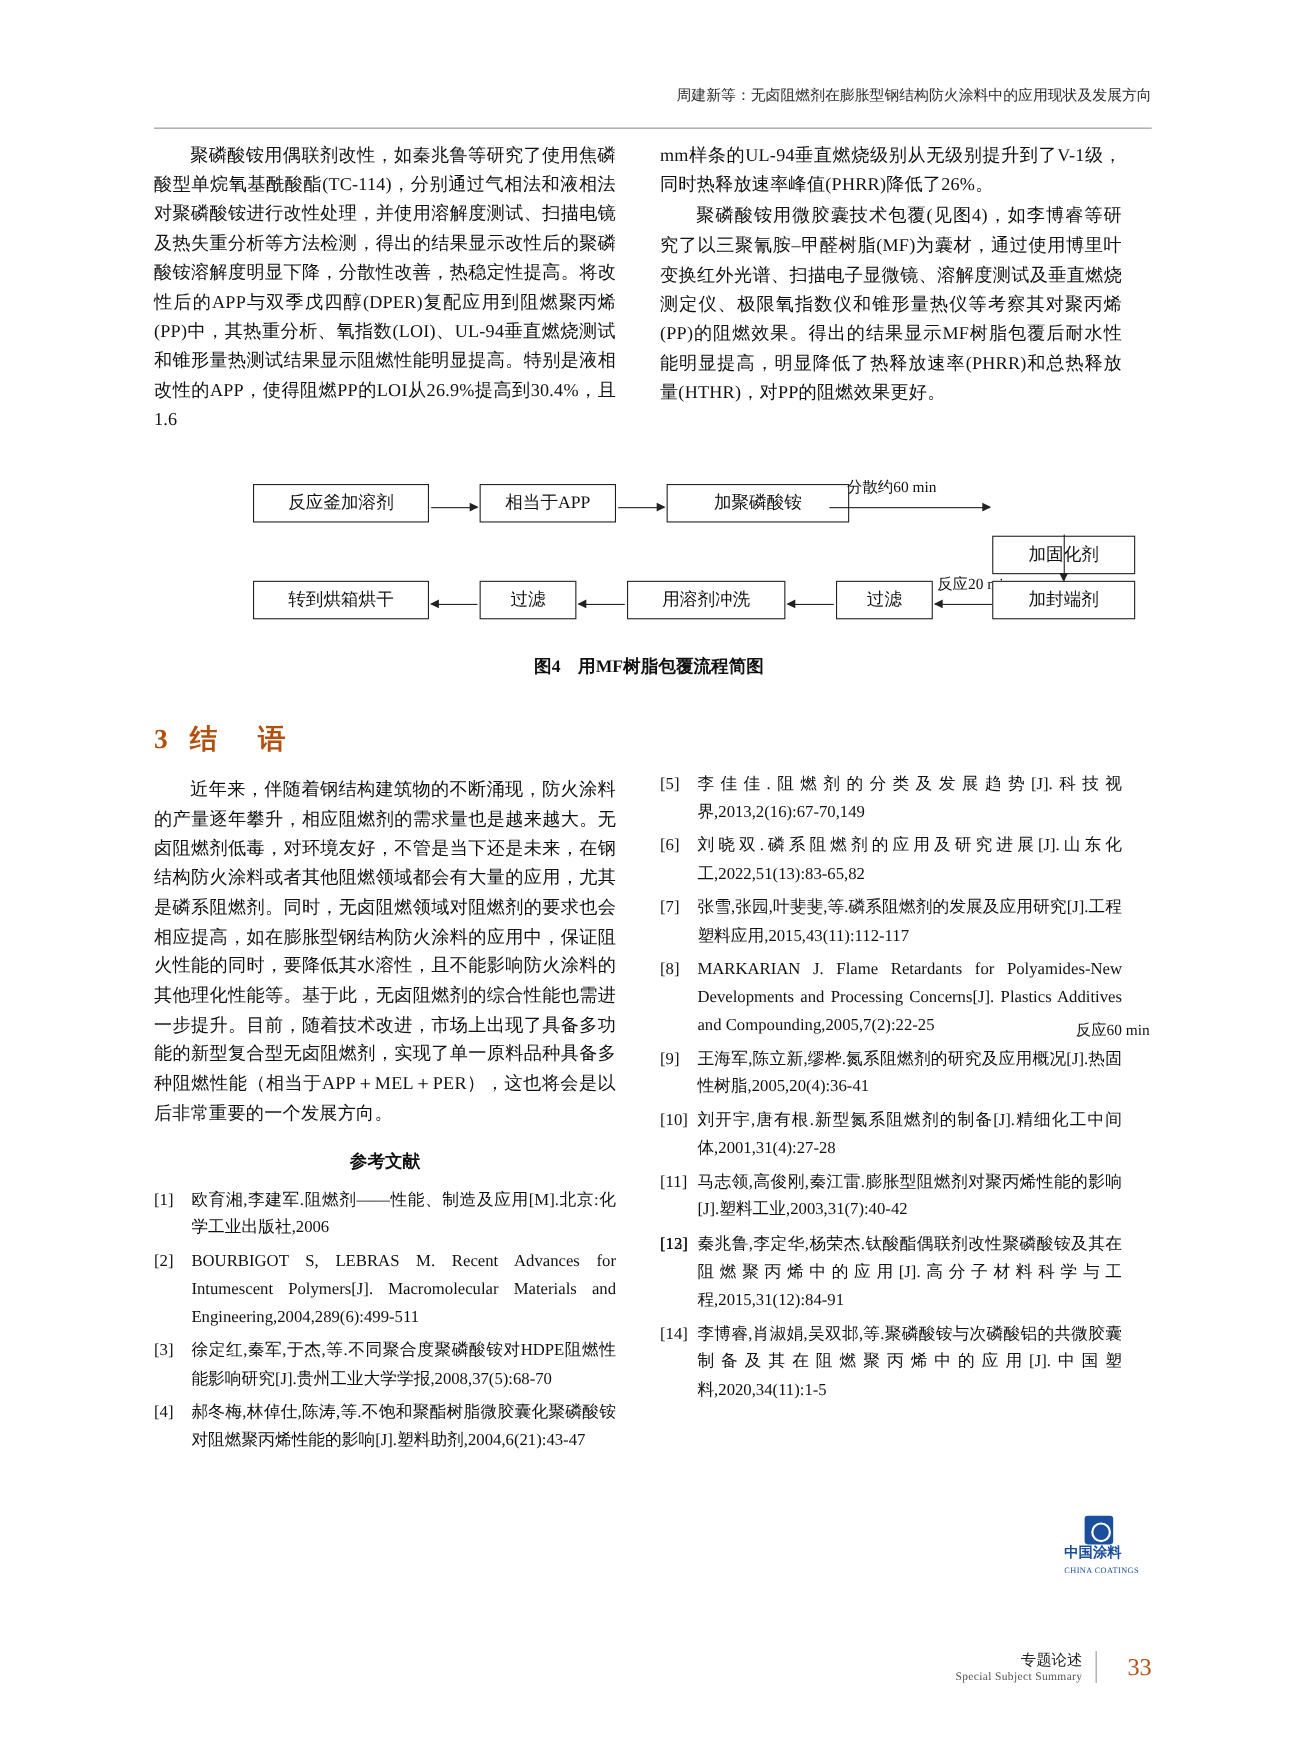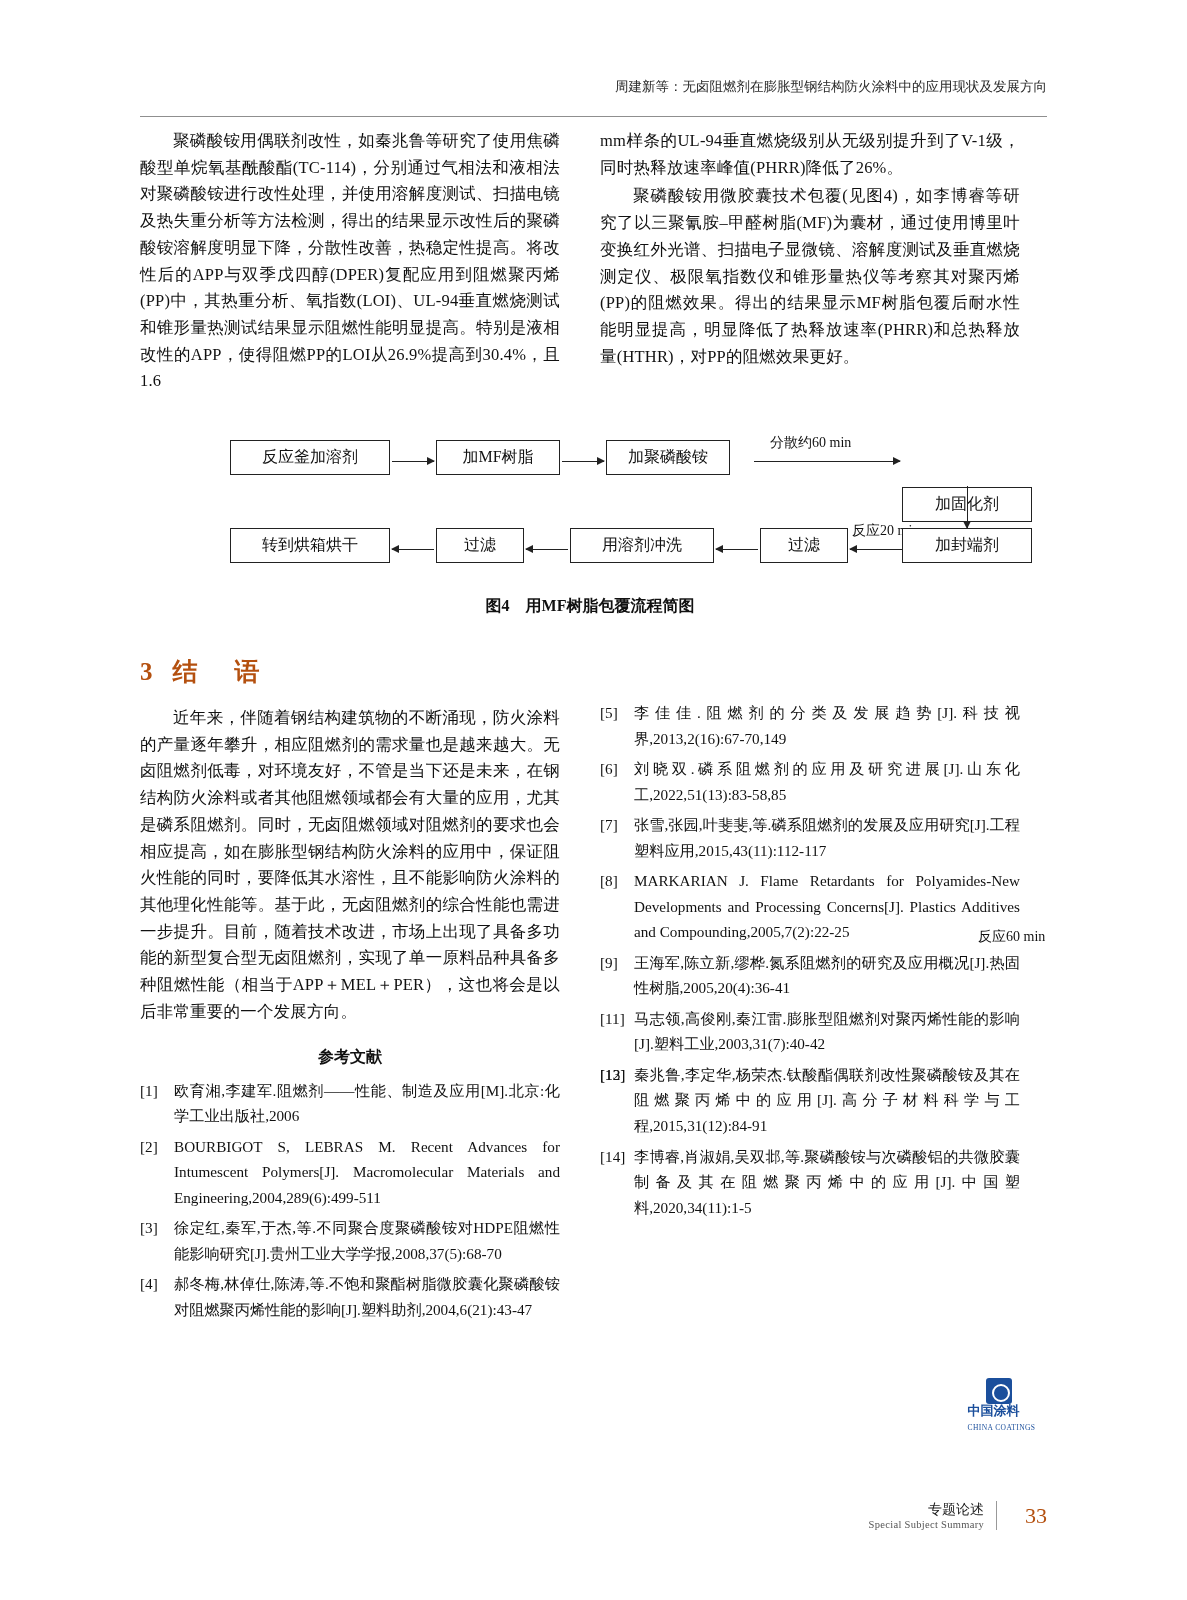--- a/index.html
+++ b/index.html
@@ -236,23 +236,23 @@
 
   <div class="col col-right" style="top:128px;">
     <p class="para" style="text-indent:0;">mm样条的UL-94垂直燃烧级别从无级别提升到了V-1级，同时热释放速率峰值(PHRR)降低了26%。</p>
     <p class="para">聚磷酸铵用微胶囊技术包覆(见图4)，如李博睿等研究了以三聚氰胺–甲醛树脂(MF)为囊材，通过使用博里叶变换红外光谱、扫描电子显微镜、溶解度测试及垂直燃烧测定仪、极限氧指数仪和锥形量热仪等考察其对聚丙烯(PP)的阻燃效果。得出的结果显示MF树脂包覆后耐水性能明显提高，明显降低了热释放速率(PHRR)和总热释放量(HTHR)，对PP的阻燃效果更好。</p>
   </div>
 
   <div class="figure">
     <div class="flow-row">
       <div class="box" style="left:90px; width:160px;">反应釜加溶剂</div>
       <div class="arrow-h" style="left:252px; width:42px;"></div>
-      <div class="box" style="left:296px; width:124px;">加MF树脂</div>
+      <div class="box" style="left:296px; width:124px;">相当于APP</div>
       <div class="arrow-h" style="left:422px; width:42px;"></div>
-      <div class="box" style="left:466px; width:124px;">加聚磷酸铵</div>
+      <div class="box" style="left:466px; width:166px;">加聚磷酸铵</div>
       <div class="arrow-h" style="left:614px; width:146px;"></div>
       <div class="flow-label" style="left:630px; top:-6px;">分散约60 min</div>
       <div class="box" style="left:762px; width:130px;margin-top:47px;">加固化剂</div>
     </div>
 
     <div class="arrow-v" style="left:827px; top:46px; height:42px;"></div>
     <div class="flow-label" style="left:838px; top:488px; position:absolute;">反应60 min</div>
 
     <div class="flow-row" style="margin-top:42px;">
       <div class="box" style="left:90px; width:160px;">转到烘箱烘干</div>
@@ -280,24 +280,25 @@
     <div class="refs-title">参考文献</div>
 
     <div class="ref"><span class="tag">[1]</span><span>欧育湘,李建军.阻燃剂——性能、制造及应用[M].北京:化学工业出版社,2006</span></div>
     <div class="ref"><span class="tag">[2]</span><span>BOURBIGOT S, LEBRAS M. Recent Advances for Intumescent Polymers[J]. Macromolecular Materials and Engineering,2004,289(6):499-511</span></div>
     <div class="ref"><span class="tag">[3]</span><span>徐定红,秦军,于杰,等.不同聚合度聚磷酸铵对HDPE阻燃性能影响研究[J].贵州工业大学学报,2008,37(5):68-70</span></div>
     <div class="ref"><span class="tag">[4]</span><span>郝冬梅,林倬仕,陈涛,等.不饱和聚酯树脂微胶囊化聚磷酸铵对阻燃聚丙烯性能的影响[J].塑料助剂,2004,6(21):43-47</span></div>
   </div>
 
   <div class="col col-right" style="top:700px;">
     <div class="ref"><span class="tag">[5]</span><span>李佳佳.阻燃剂的分类及发展趋势[J].科技视界,2013,2(16):67-70,149</span></div>
-    <div class="ref"><span class="tag">[6]</span><span>刘晓双.磷系阻燃剂的应用及研究进展[J].山东化工,2022,51(13):83-58,85</span></div>
+    <div class="ref"><span class="tag">[6]</span><span>刘晓双.磷系阻燃剂的应用及研究进展[J].山东化工,2022,51(13):83-65,82</span></div>
     <div class="ref"><span class="tag">[7]</span><span>张雪,张园,叶斐斐,等.磷系阻燃剂的发展及应用研究[J].工程塑料应用,2015,43(11):112-117</span></div>
     <div class="ref"><span class="tag">[8]</span><span>MARKARIAN J. Flame Retardants for Polyamides-New Developments and Processing Concerns[J]. Plastics Additives and Compounding,2005,7(2):22-25</span></div>
     <div class="ref"><span class="tag">[9]</span><span>王海军,陈立新,缪桦.氮系阻燃剂的研究及应用概况[J].热固性树脂,2005,20(4):36-41</span></div>
+    <div class="ref"><span class="tag">[10]</span><span>刘开宇,唐有根.新型氮系阻燃剂的制备[J].精细化工中间体,2001,31(4):27-28</span></div>
     <div class="ref"><span class="tag">[11]</span><span>马志领,高俊刚,秦江雷.膨胀型阻燃剂对聚丙烯性能的影响[J].塑料工业,2003,31(7):40-42</span></div>
     <div class="ref"><span class="tag">[12]</span></div>
     <div class="ref"><span class="tag">[13]</span><span>秦兆鲁,李定华,杨荣杰.钛酸酯偶联剂改性聚磷酸铵及其在阻燃聚丙烯中的应用[J].高分子材料科学与工程,2015,31(12):84-91</span></div>
     <div class="ref"><span class="tag">[14]</span><span>李博睿,肖淑娟,吴双邶,等.聚磷酸铵与次磷酸铝的共微胶囊制备及其在阻燃聚丙烯中的应用[J].中国塑料,2020,34(11):1-5</span></div>
   </div>
 
   <div class="logo">
     <span class="mark"></span><span class="cn"><span>中国涂料</span><br><span class="en">CHINA COATINGS</span></span>
   </div>
 

